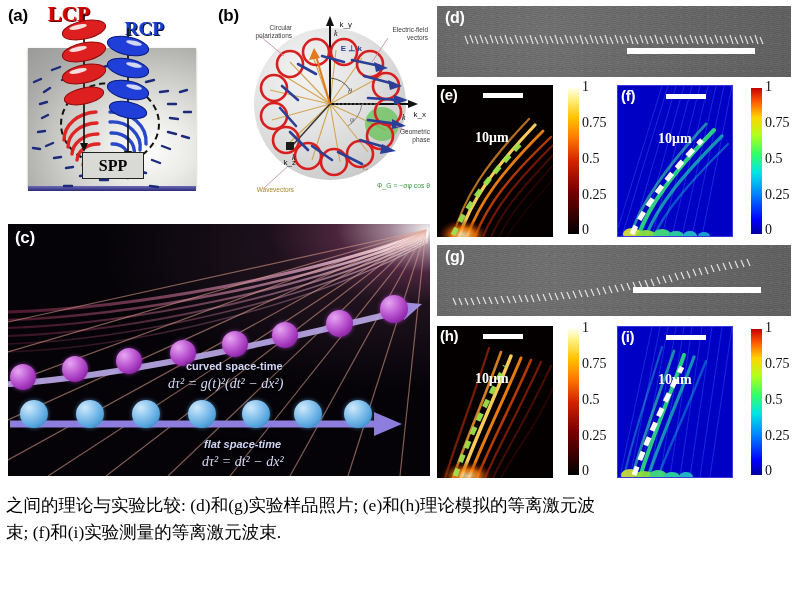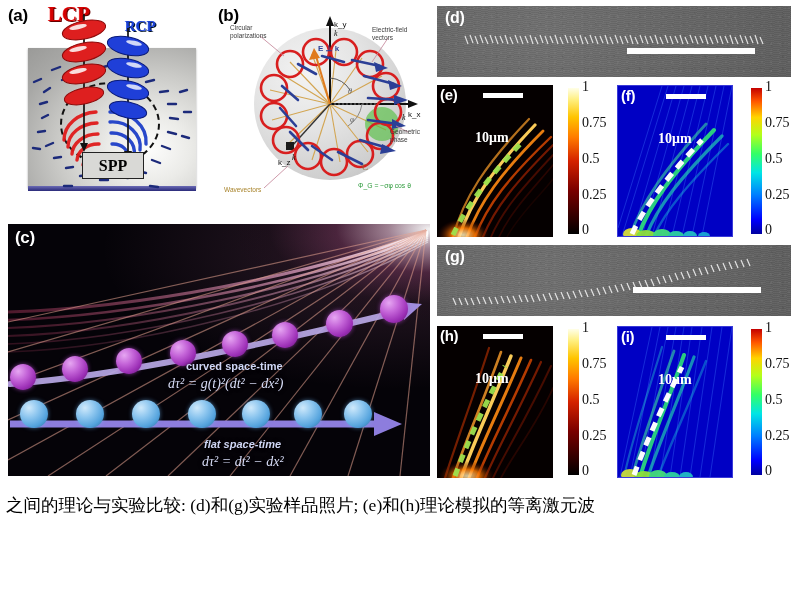--- a/index.html
+++ b/index.html
@@ -29,21 +29,21 @@
   #panel-a { left: 0; top: 0; width: 215px; height: 222px; background:#fff; }
   #panel-a .lbl { left: 8px; top: 6px; color:#000; font-size: 17px; }
   .lcp-text {
     position:absolute; left:48px; top:2px;
     color:#d40000; font-size:21px; font-weight:bold;
     font-family:"Liberation Serif", serif;
     text-shadow: 1px 1px 0 #600, -0.5px -0.5px 0 #f66;
   }
   .rcp-text {
     position:absolute; left:125px; top:18px;
-    color:#1a3fd0; font-size:15px; font-weight:bold;
+    color:#1a3fd0; font-size:19px; font-weight:bold;
     font-family:"Liberation Serif", serif;
     text-shadow: 1px 1px 0 #012, -0.5px -0.5px 0 #68f;
     text-align: center;
   }
   .slab {
     position:absolute; left:28px; top:48px; width:168px; height:140px;
     background: radial-gradient(ellipse at 72% 72%, #fdfdfc 0%, #ebebe8 24%, #c9c9c6 54%, #a8a8a6 80%, #9a9a98 100%);
     box-shadow: 0 1px 2px rgba(0,0,0,.35);
   }
   .slab-edge {
@@ -66,21 +66,21 @@
   
   #panel-b { left: 212px; top: 0; width: 218px; height: 222px; background:#fff; }
   #panel-b .lbl { left: 6px; top: 6px; color:#000; font-size: 17px; }
   .sphere-bg {
     position:absolute; left:42px; top:28px; width:152px; height:152px;
     border-radius:50%;
     background: radial-gradient(circle at 35% 30%, #f3f3f3 0%, #e3e3e3 40%, #cfcfcf 72%, #bdbdbd 92%, #b5b5b5 100%);
   }
   .b-note {
     position:absolute; color:#3a3a3a; font-size:6.5px; line-height:1.2;
-    font-family:"Liberation Sans", sans-serif; text-align:left;
+    font-family:"Liberation Sans", sans-serif; text-align:right;
   }
   .b-note.green { color:#2e9b3c; }
   .b-note.gold { color:#a8832a; }
   .b-note.blue { color:#2b3f96; }
 
   
   #panel-c { left: 8px; top: 224px; width: 422px; height: 252px; background:#000; }
   #panel-c .lbl { left: 7px; top: 4px; color:#fff; font-size: 17px; }
   .c-sky {
     position:absolute; inset:0;
@@ -757,15 +757,16 @@
   <div class="cbar-ticks" style="left:765px; top:329px; height:146px;">
     <span class="cbar-tick" style="top:-9px;">1</span>
     <span class="cbar-tick" style="top:27px;">0.75</span>
     <span class="cbar-tick" style="top:63px;">0.5</span>
     <span class="cbar-tick" style="top:99px;">0.25</span>
     <span class="cbar-tick" style="top:134px;">0</span>
   </div>
 
   <div id="caption">
     <span class="ln">之间的理论与实验比较: (d)和(g)实验样品照片; (e)和(h)理论模拟的等离激元波</span>
+    <span class="ln">束; (f)和(i)实验测量的等离激元波束.</span>
   </div>
 
 </div>
 
 </body></html>

